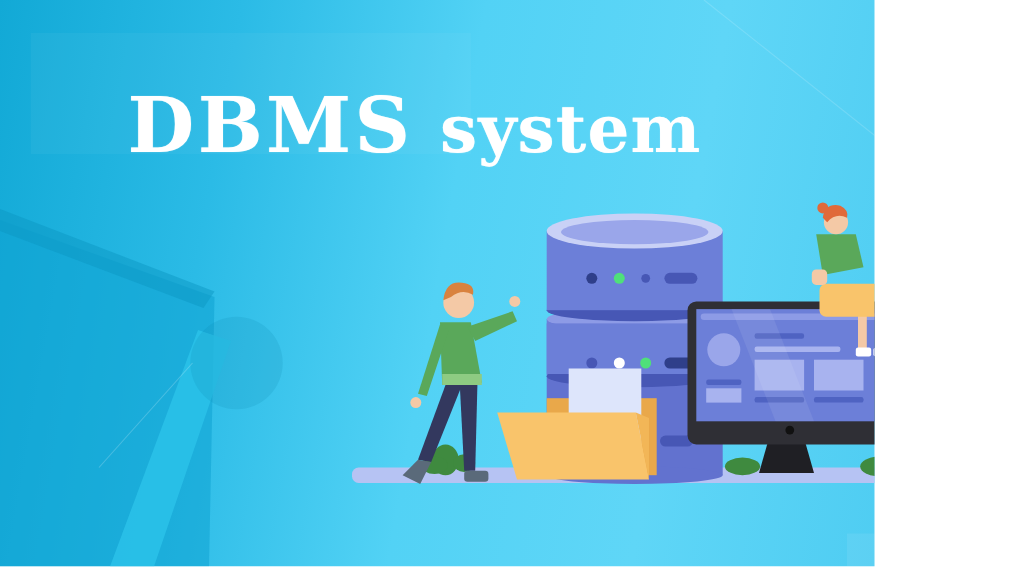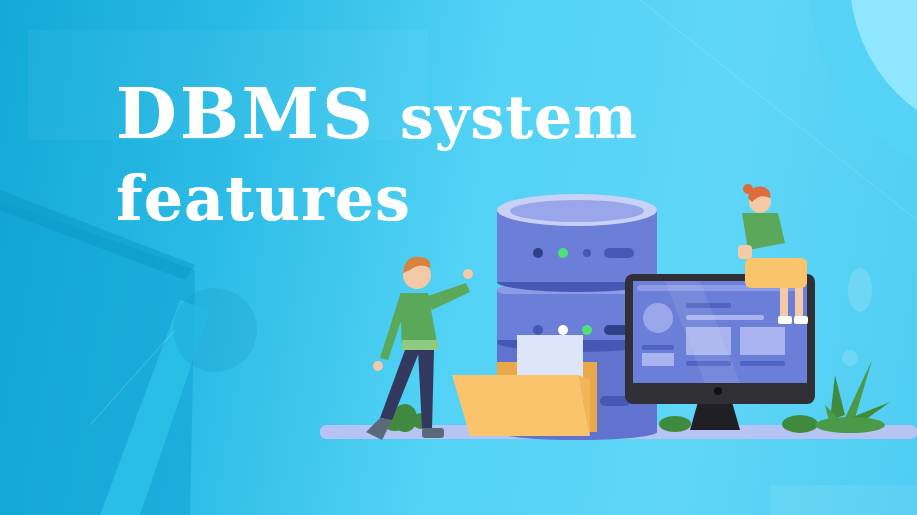--- a/index.html
+++ b/index.html
@@ -1,18 +1,18 @@
 <!DOCTYPE html>
 <html><head>
   <meta charset="utf-8">
   <style>
     html, body { margin: 0; padding: 0; }
     body { width: 917px; height: 515px; overflow: hidden; }
     .banner {
-      position: relative; width: 917px; height: 515px; overflow: hidden;
+      position: relative; width: 795px; height: 515px; overflow: hidden;
       background: linear-gradient(100deg, #12a9d6 0%, #2bbbe6 25%, #52d2f5 50%, #5fd6f7 75%, #4fcdf2 100%);
     }
     .title {
       position: absolute; left: 116px; top: 70px; margin: 0;
       font-family: "DejaVu Serif", "Liberation Serif", serif;
       font-weight: bold; color: #ffffff; line-height: 88px;
       font-size: 66px; letter-spacing: 1px;
       text-shadow: 0 0 1px rgba(255,255,255,0.6);
     }
     .title .l1 { display:block; }
@@ -49,21 +49,20 @@
     <circle cx="850" cy="358" r="8" fill="#ffffff" opacity="0.15"></circle>
 
     <rect x="770" y="485" width="147" height="30" fill="#ffffff" opacity="0.08"></rect>
   </svg>
 
   <h1 class="title">
     <span class="l1">
       <span class="big">DBMS</span>
       <span class="small">system</span>
     </span>
-    <span class="l2">features</span>
   </h1>
 
   <svg class="illus" width="917" height="515" viewBox="0 0 917 515">
 
     <rect x="320" y="425" width="597" height="14" rx="6" fill="#b6c3f3"></rect>
 
     <g fill="#3f8a3f">
       <ellipse cx="405" cy="418" rx="12" ry="14"></ellipse>
       <ellipse cx="395" cy="423" rx="12" ry="8"></ellipse>
       <ellipse cx="422" cy="421" rx="10" ry="8"></ellipse>

